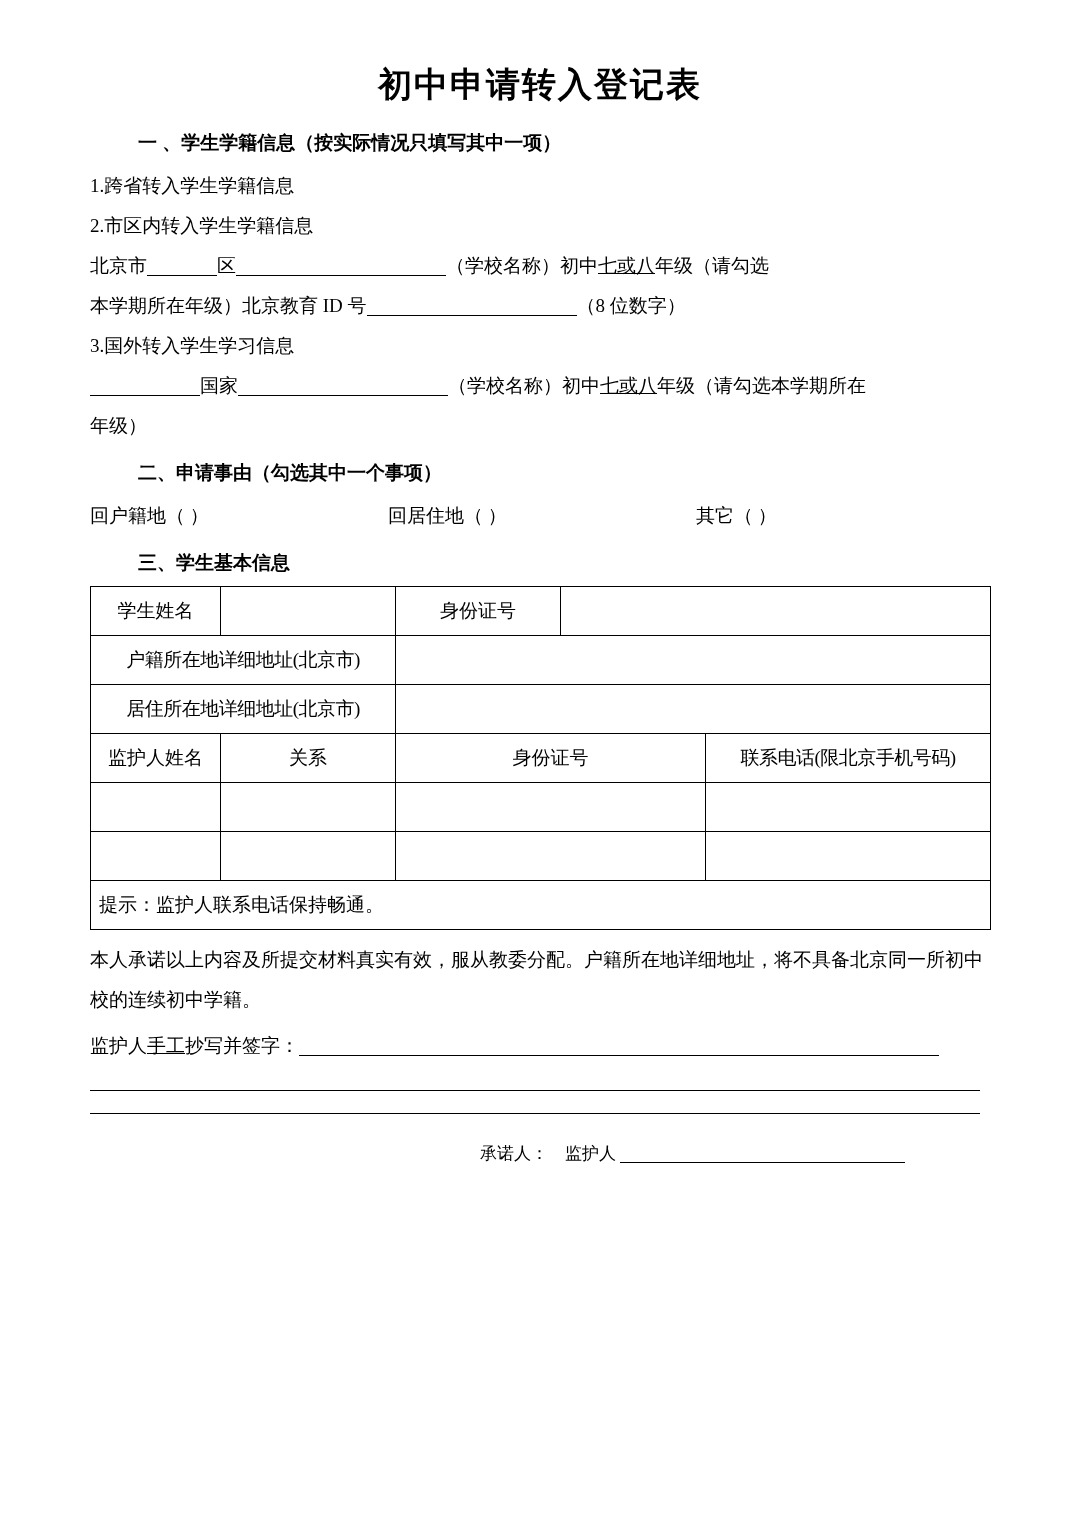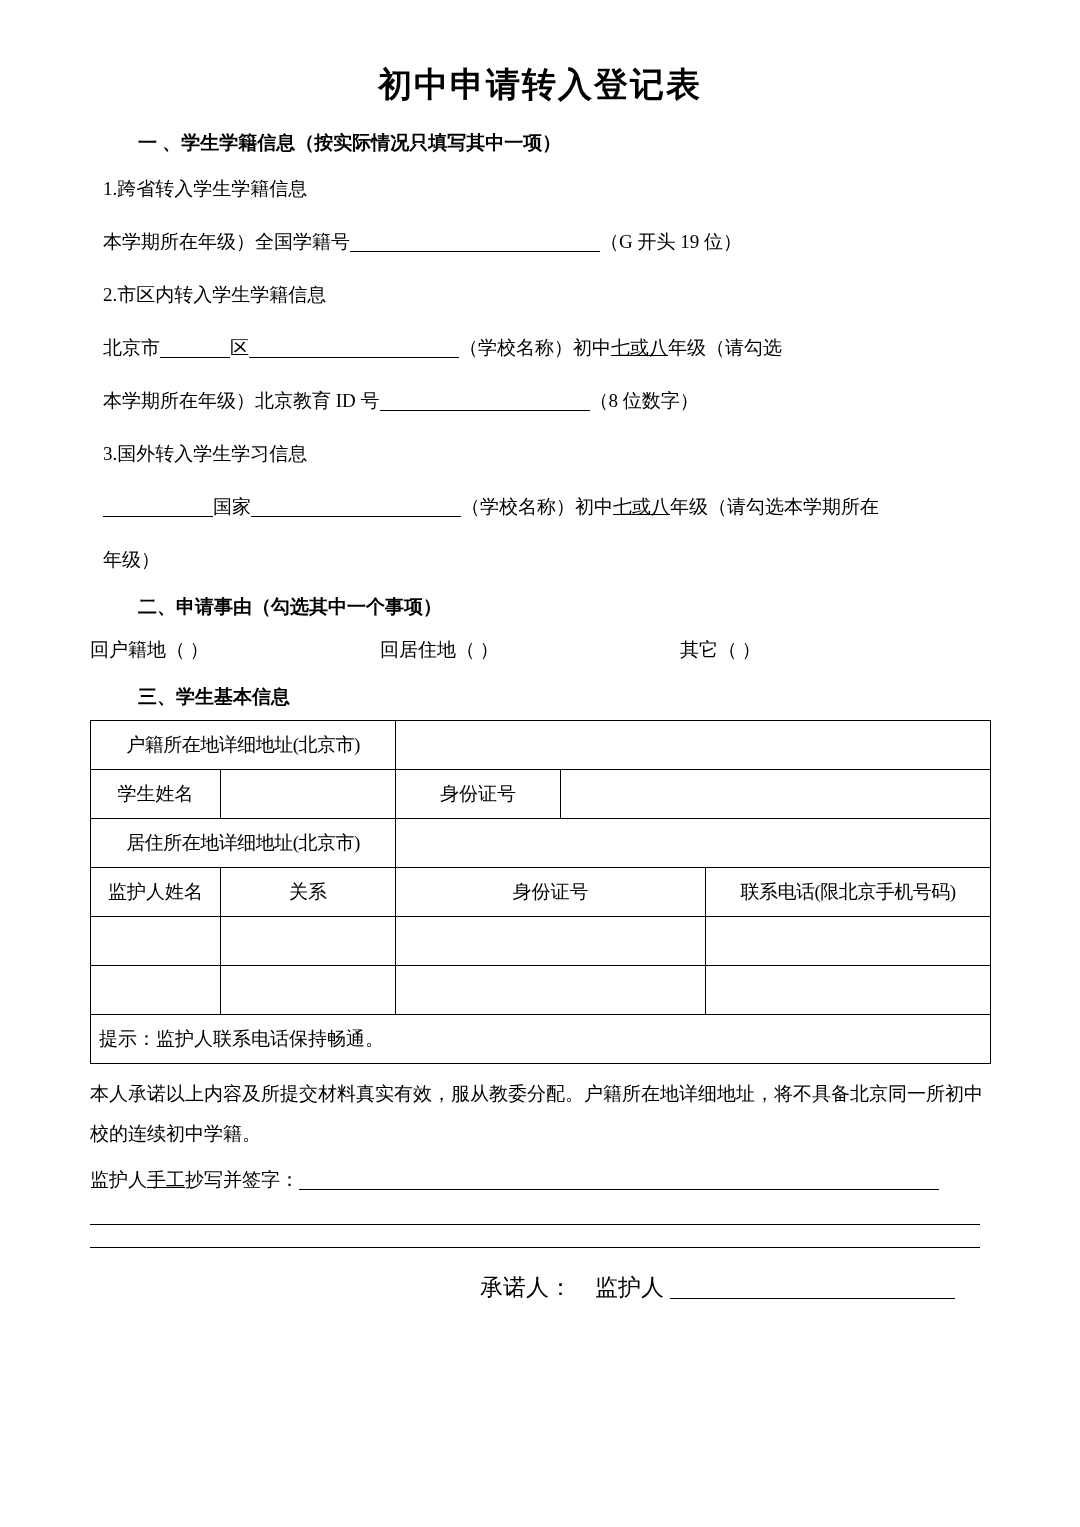--- a/index.html
+++ b/index.html
@@ -39,21 +39,21 @@
   .sec-head {
     font-family: "Liberation Sans", "DejaVu Sans", sans-serif;
     font-weight: bold;
     font-size: 19px;
     margin: 14px 0 10px 0;
     padding-left: 48px;
   }
   .line {
     font-size: 19px;
     line-height: 40px;
-    margin: 13px;
+    margin: 0;
     white-space: nowrap;
   }
   .u {
     text-decoration: underline;
   }
   .blank {
     display: inline-block;
     border-bottom: 1px solid #000;
     height: 20px;
     vertical-align: -4px;
@@ -101,60 +101,57 @@
     margin-top: 4px;
     white-space: nowrap;
   }
   .rule {
     border-bottom: 1px solid #000;
     height: 0;
     margin: 22px 0 0 0;
     width: 890px;
   }
   .footer-center {
-    font-size: 23px;
+    font-size: 17px;
     line-height: 44px;
     padding-left: 390px;
     margin-top: 18px;
     white-space: nowrap;
   }
   .date-line {
     font-size: 19px;
     padding-left: 620px;
     margin-top: 6px;
     white-space: nowrap;
   }
   .checkrow {
     font-size: 19px;
     line-height: 40px;
     display: flex;
-    gap: 0;
+    gap: 8px;
   }
   .checkrow > span {
     display: inline-block;
   }
   .ck1 { width: 260px; }
   .ck2 { width: 300px; margin-left: 30px; }
 </style>
 </head>
 <body>
 
 <div class="page">
   <div class="content">
 
     <h1 class="doc-title">初中申请转入登记表</h1>
 
     <div class="sec-head">一 、学生学籍信息（按实际情况只填写其中一项）</div>
 
     <div class="line">1.跨省转入学生学籍信息</div>
 
 
-    <div class="line">
-      <span>本学期所在年级）全国学籍号</span><span class="blank b-xxl"></span><span>（G 开头 19 位）</span>
-    </div>
 
     <div class="line">2.市区内转入学生学籍信息</div>
 
     <div class="line">
       <span>北京市</span><span class="blank b-s"></span><span>区</span><span class="blank b-xl"></span><span>（学校名称）初中</span><span class="u">七或八</span><span>年级（请勾选</span>
     </div>
 
     <div class="line">
       <span>本学期所在年级）北京教育 ID 号</span><span class="blank b-xl"></span><span>（8 位数字）</span>
     </div>
@@ -180,28 +177,28 @@
     <table class="info">
       <colgroup>
         <col style="width:130px">
         <col style="width:175px">
         <col style="width:165px">
         <col style="width:145px">
         <col style="width:285px">
       </colgroup>
       <tbody>
           <tr>
+        <td>学生姓名</td>
+        <td></td>
+        <td>身份证号</td>
+        <td colspan="2"></td>
+      </tr>
+      <tr>
         <td colspan="2" class="tight">户籍所在地详细地址(北京市)</td>
         <td colspan="3"></td>
-      </tr>
-      <tr>
-        <td>学生姓名</td>
-        <td></td>
-        <td>身份证号</td>
-        <td colspan="2"></td>
       </tr>
       <tr>
         <td colspan="2" class="tight">居住所在地详细地址(北京市)</td>
         <td colspan="3"></td>
       </tr>
       <tr>
         <td>监护人姓名</td>
         <td>关系</td>
         <td colspan="2">身份证号</td>
         <td class="tight">联系电话(限北京手机号码)</td>

